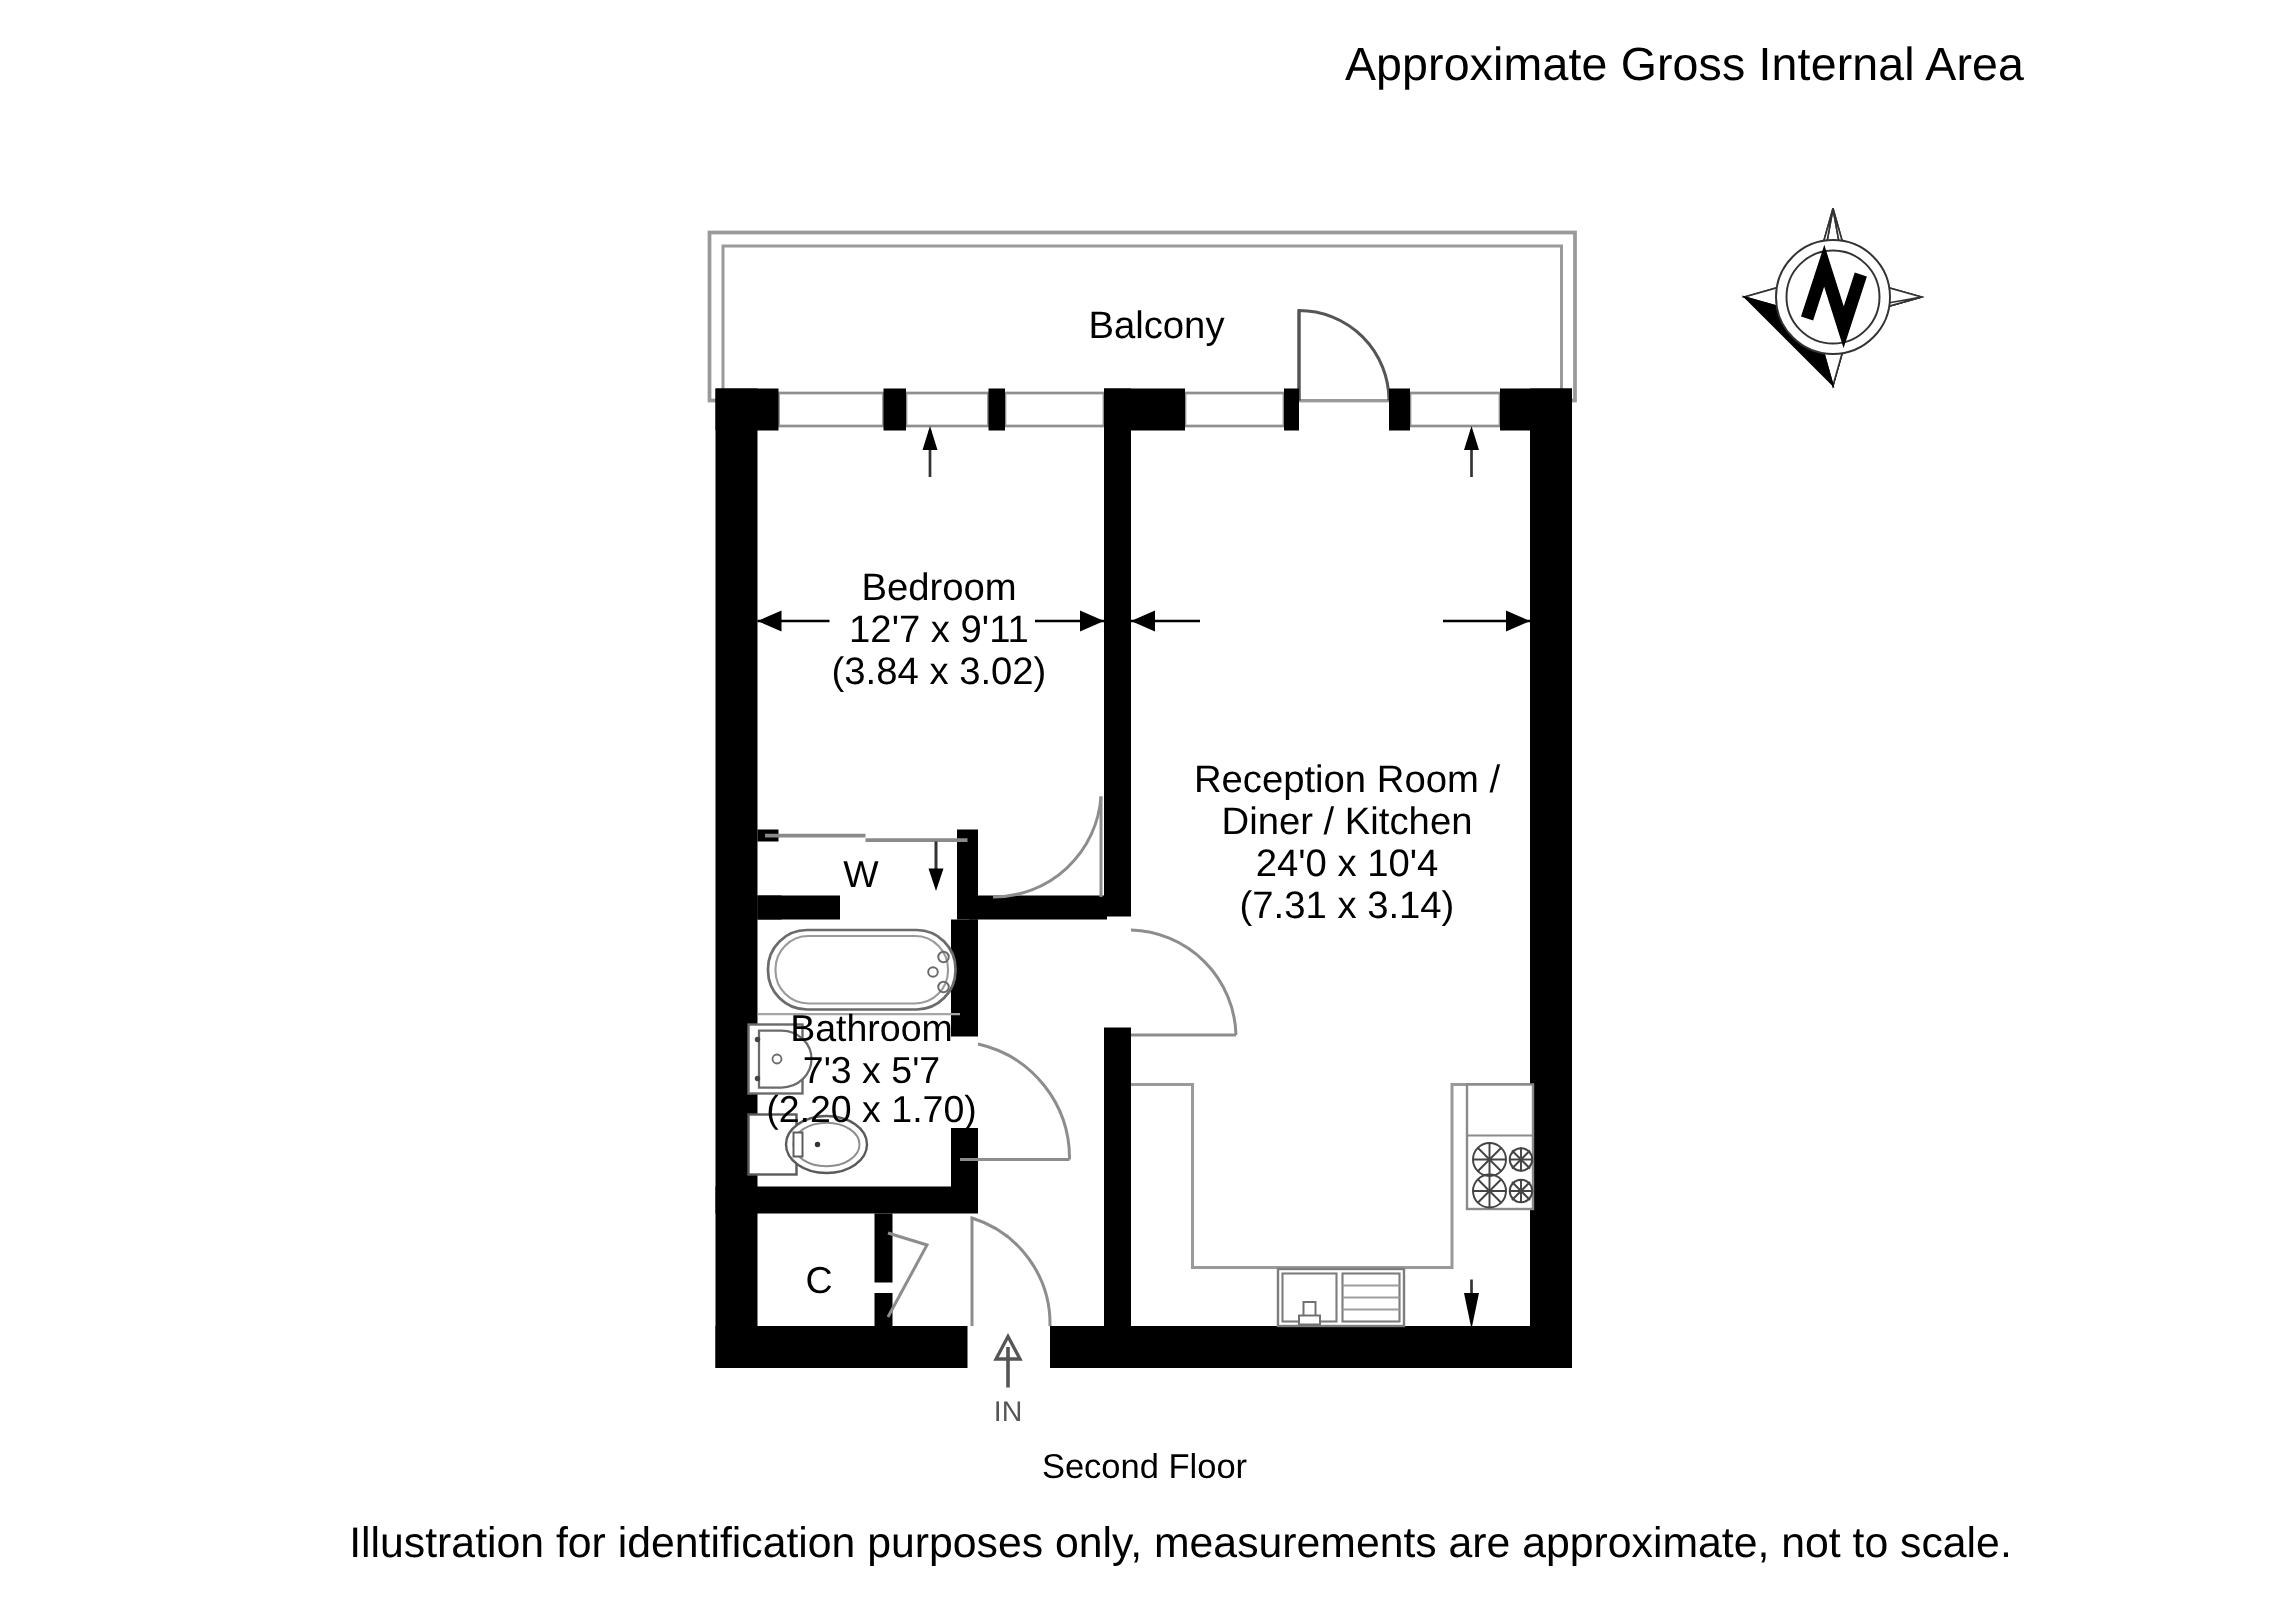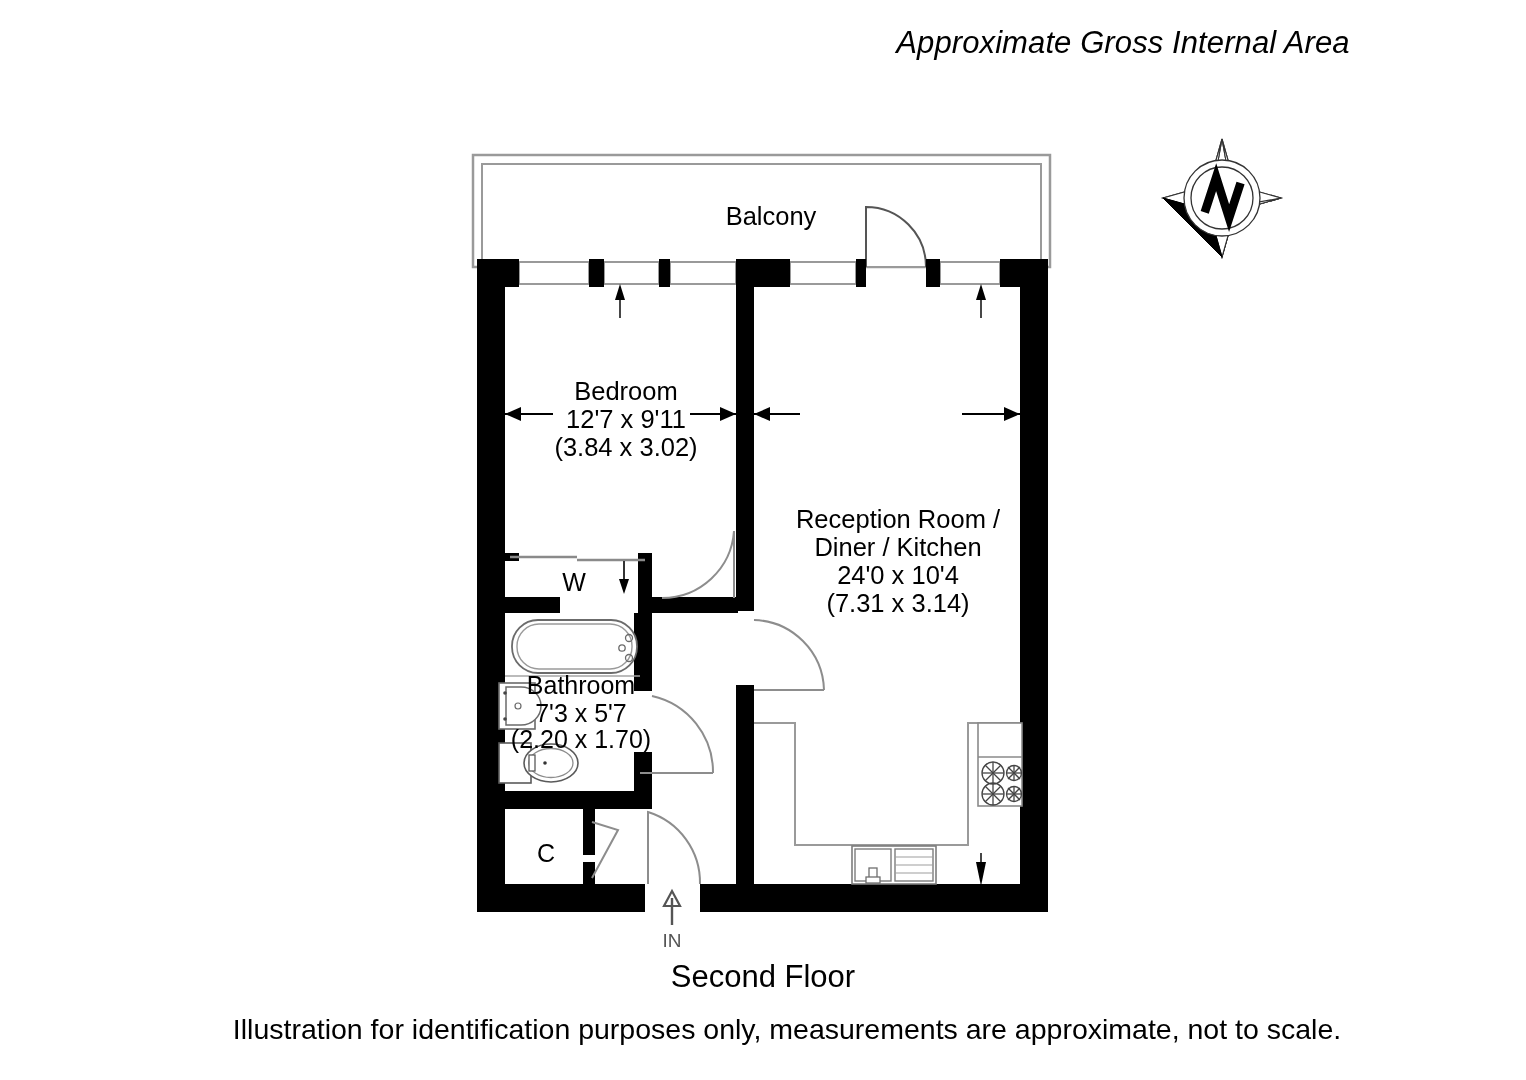--- a/index.html
+++ b/index.html
@@ -17,41 +17,40 @@
   }
   .abs { position: absolute; }
 
   
   #header-block {
     right: 103px;
     top: 22px;
     text-align: center;
     width: 600px;
     left: auto;
-    font-style: italic;
   }
   #header-block .hline {
     font-size: 31px;
     line-height: 42px;
     white-space: nowrap;
     letter-spacing: 0.1px;
   }
 
   
   #compass { left: 1157px; top: 133px; width: 130px; height: 130px; }
 
   
   #plan { left: 0; top: 0; width: 1526px; height: 1080px; }
   #plan svg { display: block; }
 
   
   #floor-label {
     left: 0; right: 0; top: 958px;
     text-align: center;
-    font-size: 31px;
+    font-size: 23px;
     line-height: 38px;
   }
   #disclaimer {
     left: 0; right: 0; top: 1011px;
     text-align: center;
     font-size: 28.5px;
     line-height: 36px;
     padding-left: 48px;
   }
 

